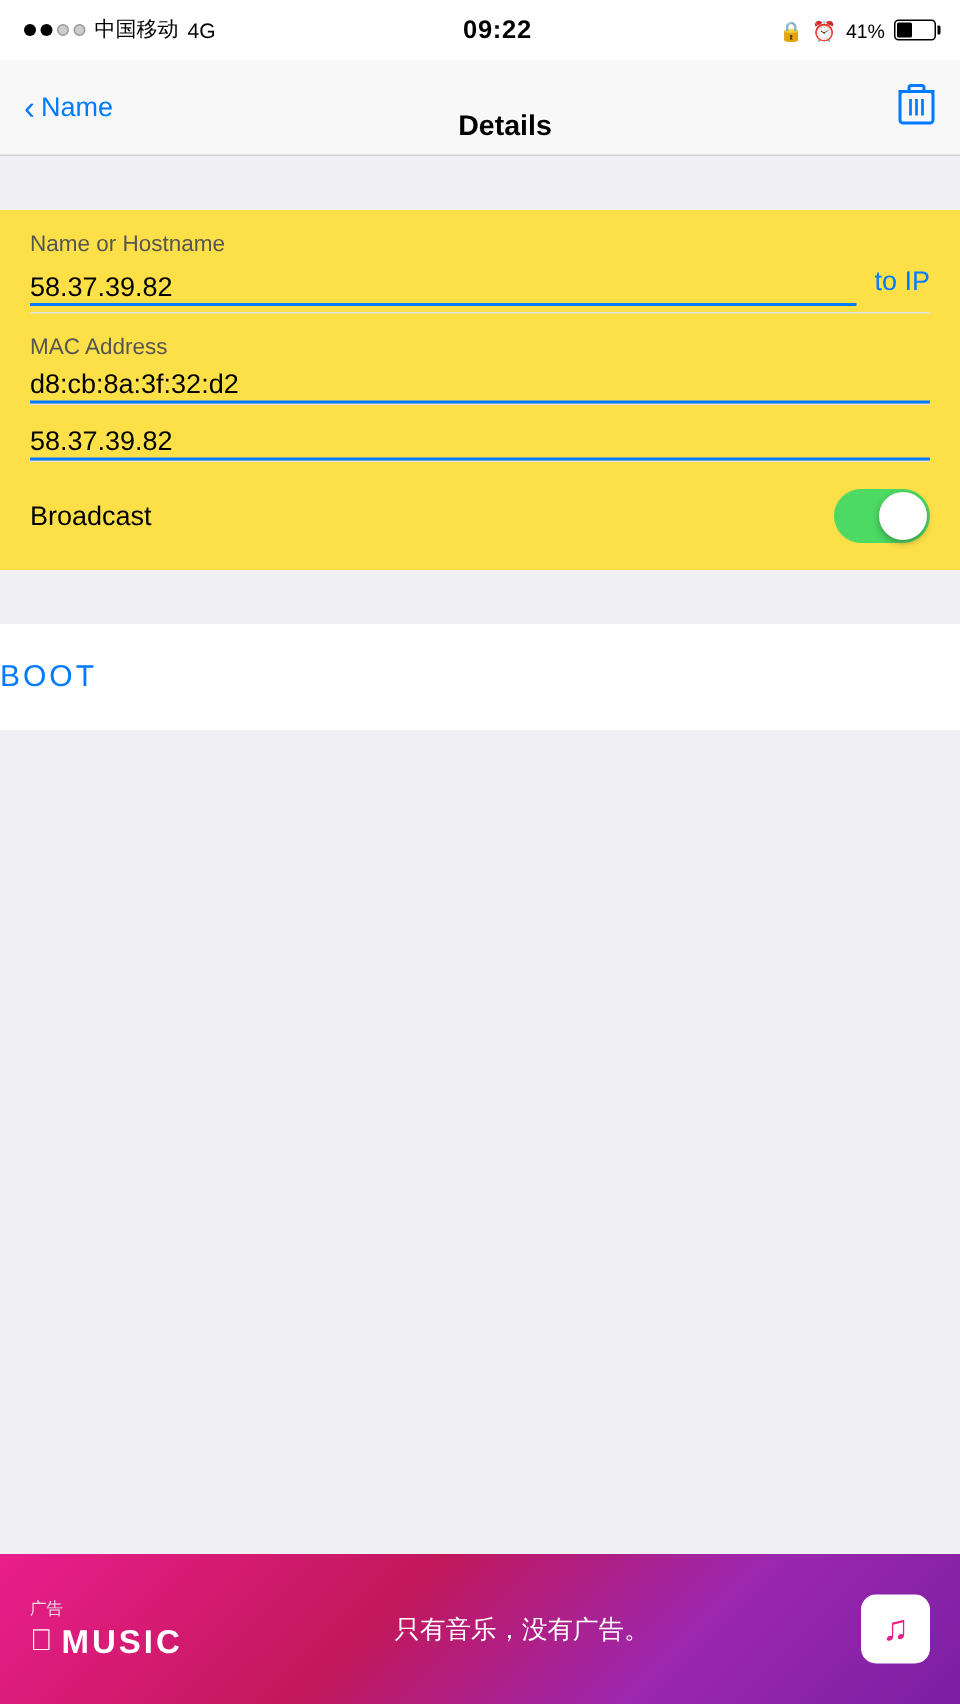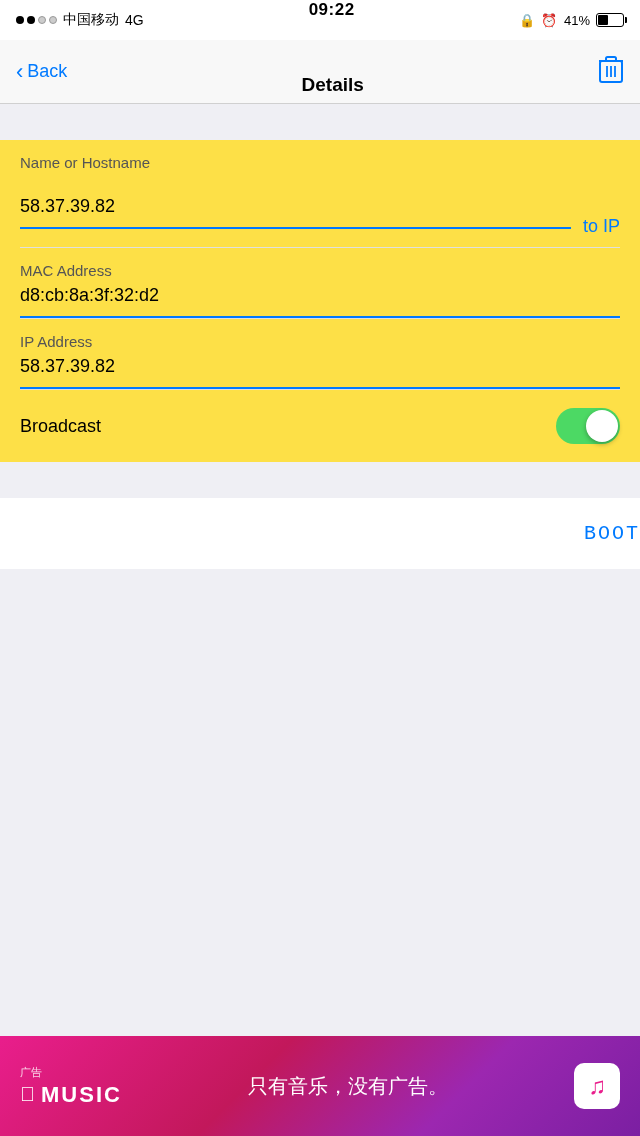--- a/index.html
+++ b/index.html
@@ -13,22 +13,23 @@
       overflow: hidden;
       position: relative;
     }
 
     
     .status-bar {
       width: 100%;
       height: 40px;
       background: #fff;
       display: flex;
+      align-items: center;
       justify-content: space-between;
-      padding: 0 16px;
+      padding: 12px 16px;
       font-size: 14px;
       font-weight: 500;
     }
     .status-left {
       display: flex;
       align-items: center;
       gap: 6px;
     }
     .signal-dots {
       display: flex;
@@ -151,33 +152,32 @@
       align-items: center;
       justify-content: space-between;
     }
     .form-input {
       font-size: 18px;
       color: #000;
       border: none;
       outline: none;
       background: transparent;
       width: 100%;
-      padding-bottom: 10px;
+      padding-bottom: 0;
       border-bottom: 2px solid #007aff;
       font-family: inherit;
     }
     .to-ip-btn {
       color: #007aff;
       font-size: 18px;
       white-space: nowrap;
       padding-bottom: 10px;
       cursor: pointer;
       margin-left: 12px;
       flex-shrink: 0;
-      margin-top: 39px;
     }
 
     
     .toggle-row {
       display: flex;
       align-items: center;
       justify-content: space-between;
       padding: 18px 0;
     }
     .toggle-label {
@@ -209,23 +209,22 @@
     .bottom-section-gap {
       height: 36px;
       background: #efeff4;
     }
 
     
     .boot-section {
       background: #fff;
       display: flex;
       align-items: center;
-      justify-content: flex-end;
+      justify-content: flex-start;
       padding: 24px 0;
-      font-family: Liberation Mono, monospace;
     }
     .boot-btn {
       font-size: 20px;
       font-weight: 500;
       color: #007aff;
       letter-spacing: 2px;
       cursor: pointer;
       background: none;
       border: none;
       font-family: inherit;
@@ -270,21 +269,21 @@
       color: #fff;
     }
     .music-text {
       font-size: 22px;
       font-weight: 700;
       color: #fff;
       letter-spacing: 2px;
     }
     .ad-middle {
       flex: 1;
-      font-size: 20px;
+      font-size: 17px;
       color: #fff;
       text-align: center;
     }
     .ad-right {
       width: 46px;
       height: 46px;
       background: #fff;
       border-radius: 10px;
       display: flex;
       align-items: center;
@@ -318,21 +317,21 @@
       <div class="battery">
         <div class="battery-fill"></div>
       </div>
     </div>
   </div>
 </div>
 
 <div class="nav-bar">
   <div class="nav-back">
     <span class="nav-back-chevron">‹</span>
-    <span>Back</span>
+    <span>Name</span>
   </div>
   <span class="nav-title">Details</span>
   <span class="nav-trash">
     <svg width="26" height="30" viewBox="0 0 26 30" fill="none" xmlns="http://www.w3.org/2000/svg">
       <rect x="2" y="7" width="22" height="21" rx="2" stroke="#007aff" stroke-width="2" fill="none"></rect>
       <rect x="8" y="3" width="10" height="4" rx="1.5" stroke="#007aff" stroke-width="2" fill="none"></rect>
       <line x1="1" y1="7" x2="25" y2="7" stroke="#007aff" stroke-width="2"></line>
       <line x1="9" y1="12" x2="9" y2="23" stroke="#007aff" stroke-width="1.8"></line>
       <line x1="13" y1="12" x2="13" y2="23" stroke="#007aff" stroke-width="1.8"></line>
       <line x1="17" y1="12" x2="17" y2="23" stroke="#007aff" stroke-width="1.8"></line>
@@ -353,21 +352,20 @@
   </div>
 
   <div class="form-row">
     <div class="form-label">MAC Address</div>
     <div class="form-input-row">
       <input class="form-input" type="text" value="d8:cb:8a:3f:32:d2" style="border-bottom: 2px solid rgb(0, 122, 255);">
     </div>
   </div>
 
   <div class="form-row">
-    <div class="form-label">IP Address</div>
     <div class="form-input-row">
       <input class="form-input" type="text" value="58.37.39.82" style="border-bottom: 2px solid rgb(0, 122, 255);">
     </div>
   </div>
 
 
   <div class="toggle-row">
     <span class="toggle-label">Broadcast</span>
     <div class="toggle">
       <div class="toggle-knob"></div>

